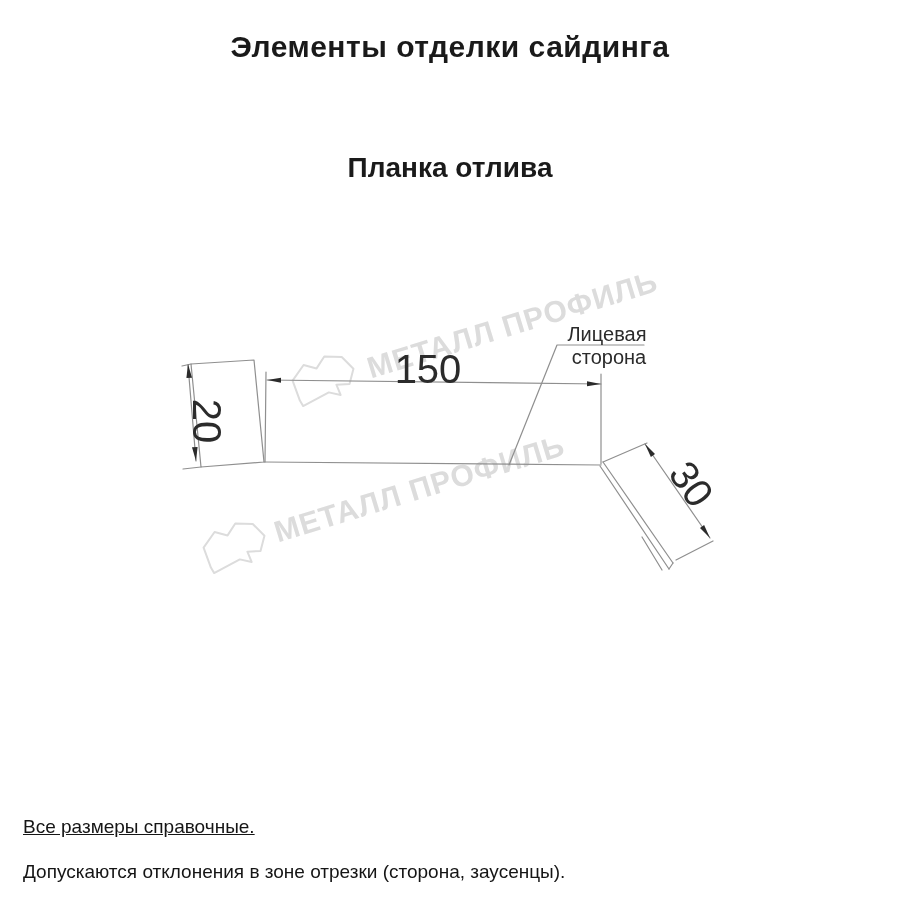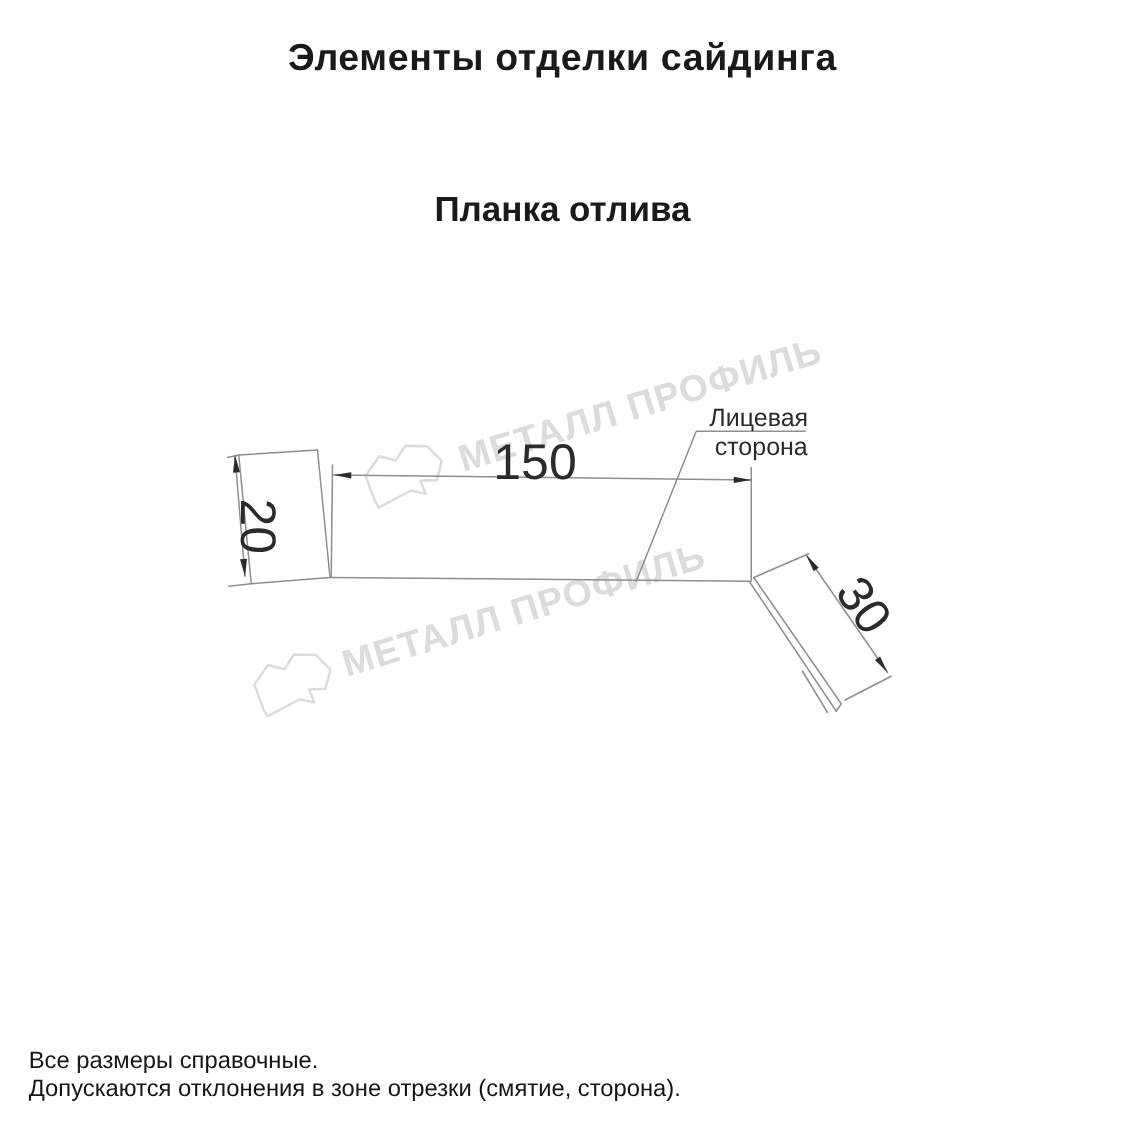--- a/index.html
+++ b/index.html
@@ -5,21 +5,21 @@
   html,body{margin:0;padding:0;background:#fff;}
   #page{position:relative;width:900px;height:900px;background:#ffffff;overflow:hidden;
         font-family:"Liberation Sans",sans-serif;}
   
   .hdr{position:absolute;left:0;width:900px;text-align:center;color:#1a1a1a;font-weight:bold;}
   #title{top:30px;font-size:30px;letter-spacing:0.5px;text-align:center;}
   #product{top:112px;font-size:28px;margin-top:40px;}
   #size{top:155px;font-size:28px;}
   
   .foot{position:absolute;left:23px;color:#151515;font-size:19px;}
-  #foot1{top:838px;}
+  #foot1{top:816px;text-decoration:underline;}
   #foot2{top:861px;}
   
   .wm-logo{position:absolute;transform:rotate(-12deg);}
   .wm-text{position:absolute;white-space:nowrap;color:#dcdcdc;font-weight:bold;
            font-size:30px;letter-spacing:1px;transform-origin:left center;
            transform:rotate(-17deg);}
   #wm1-logo{left:291px;top:355px;}
   #wm1-text{left:368px;top:352px;}
   #wm2-logo{left:202px;top:522px;}
   #wm2-text{left:275px;top:516px;}
@@ -81,15 +81,15 @@
 
     <path class="ln" d="M644,345 L557,345 L509,465"></path>
     <text class="lbltxt" x="607" y="341" text-anchor="middle">Лицевая</text>
     <text class="lbltxt" x="609" y="364" text-anchor="middle">сторона</text>
   </svg>
 
   <div class="hdr" id="title">Элементы отделки сайдинга</div>
   <div class="hdr" id="product">Планка отлива</div>
 
   <div class="foot" id="foot1">Все размеры справочные.</div>
-  <div class="foot" id="foot2">Допускаются отклонения в зоне отрезки (смятие, сторона).</div>
+  <div class="foot" id="foot2">Допускаются отклонения в зоне отрезки (сторона, заусенцы).</div>
 
 </div>
 
 </body></html>

